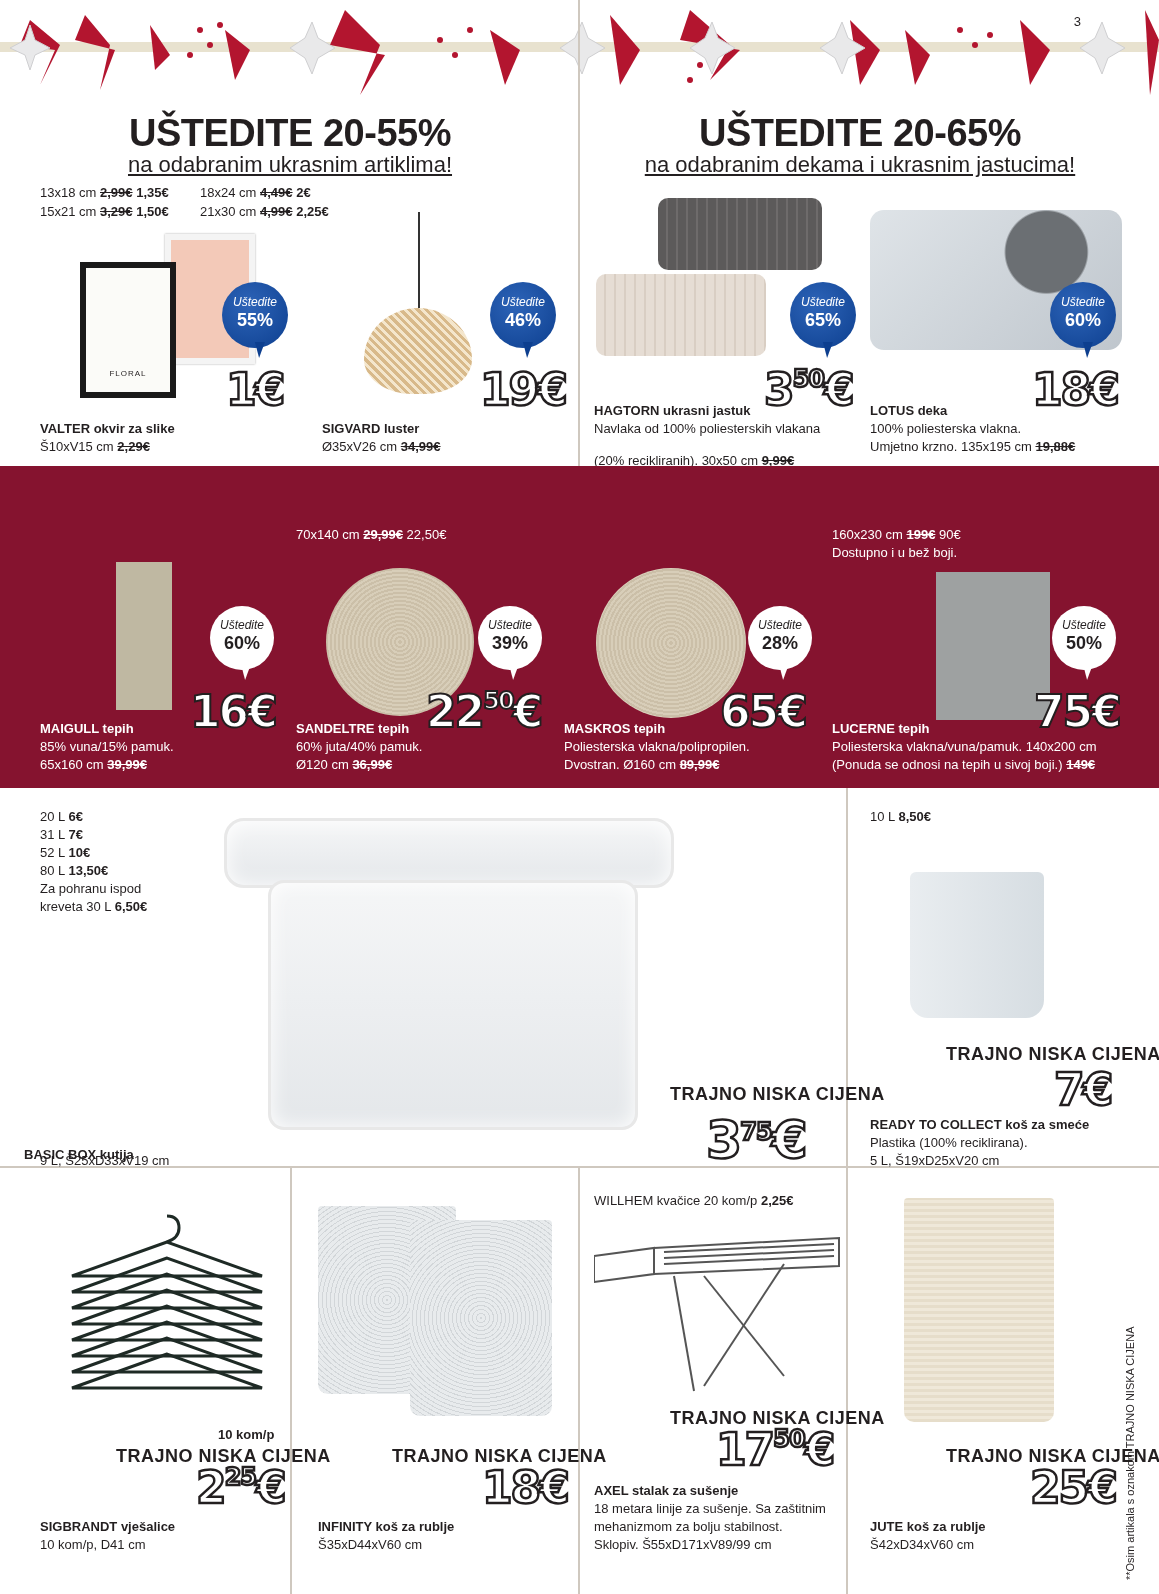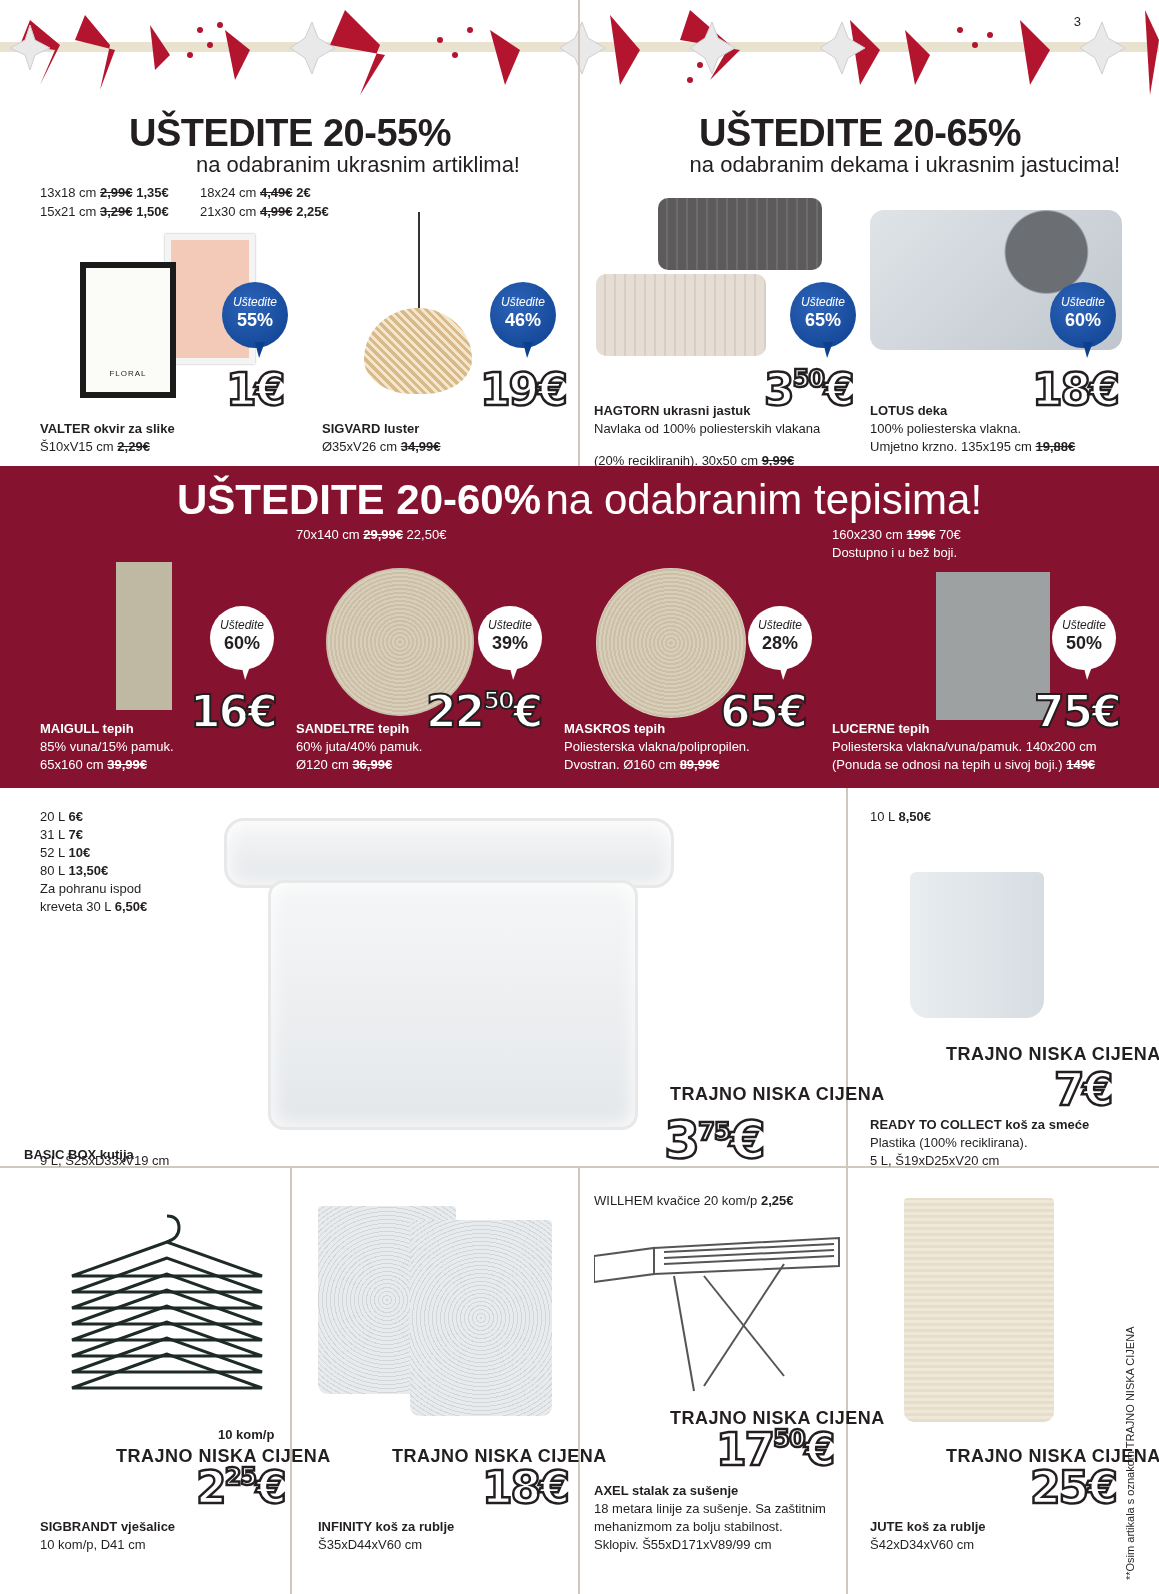--- a/index.html
+++ b/index.html
@@ -3,21 +3,21 @@
 <meta charset="utf-8">
 <style>
   * { box-sizing: border-box; margin: 0; padding: 0; }
   body { width: 1159px; height: 1594px; background: #fff; font-family: "Liberation Sans", sans-serif; color: #231f20; position: relative; overflow: hidden; }
   .abs { position: absolute; }
   .garland { left: 0; top: 0; width: 1159px; height: 100px; }
   .page-num { right: 78px; top: 14px; font-size: 13px; }
   .vline { background: #cfc8bf; width: 2px; }
   .hline { background: #cfc8bf; height: 2px; }
   .big-head { font-weight: bold; font-size: 38px; letter-spacing: -0.5px; text-align: center; white-space: nowrap; }
-  .sub-head { font-size: 22px; text-align: right; white-space: nowrap; }
+  .sub-head { font-size: 22px; text-align: center; white-space: nowrap; text-decoration: underline; }
   .small { font-size: 13px; line-height: 18px; white-space: nowrap; }
   .small b { font-weight: bold; }
   .strike { text-decoration: line-through; font-weight: bold; }
   .pname { font-size: 13px; font-weight: bold; line-height: 18px; }
   .pdesc { font-size: 13px; line-height: 18px; text-align: right; }
   .price-out { font-weight: 900; font-size: 44px; color: #fff; -webkit-text-stroke: 2.5px #231f20; letter-spacing: -2px; white-space: nowrap; font-family: "DejaVu Sans", sans-serif; }
   .price-out sup { font-size: 24px; vertical-align: 18px; letter-spacing: -1px; }
   .price-solid { font-weight: 900; font-size: 44px; color: #fff; -webkit-text-stroke: 2px #231f20; letter-spacing: -2px; white-space: nowrap; font-family: "DejaVu Sans", sans-serif; }
   .price-solid sup { font-size: 24px; vertical-align: 18px; }
   .bubble-blue { width: 66px; height: 66px; border-radius: 50%; background: radial-gradient(circle at 40% 35%, #2d64b8, #0d3f8f); color: #fff; text-align: center; padding-top: 13px; }
@@ -153,26 +153,22 @@
 <div class="abs bubble-blue" style="left:1050px; top:282px;">
   <span class="b-lbl">Uštedite</span>
   <span class="b-pct">60%</span>
 </div>
 <div class="abs price-out" style="left:1032px; top:364px;"><span>18</span><span>€</span></div>
 <div class="abs pname" style="left:870px; top:402px;">LOTUS deka</div>
 <div class="abs pdesc" style="left:870px; top:420px;">100% poliesterska vlakna.</div>
 <div class="abs pdesc" style="left:870px; top:438px;"><span>Umjetno krzno. 135x195 cm</span> <span class="strike">19,88€</span></div>
 
 <div class="abs rug-band">
-  <div class="abs" style="left:0; top:10px; width:1159px; text-align:center; white-space:nowrap;">
-    <span style="font-weight:bold; font-size:42px;">UŠTEDITE 20-60%</span>
-    <span style="font-size:42px;">na odabranim tepisima!</span>
-  </div>
   <div class="abs small" style="left:296px; top:60px;"><span>70x140 cm</span> <span class="strike">29,99€</span> <span>22,50€</span></div>
-  <div class="abs small" style="left:832px; top:60px;"><span>160x230 cm</span> <span class="strike">199€</span> <span>70€</span></div>
+  <div class="abs small" style="left:832px; top:60px;"><span>160x230 cm</span> <span class="strike">199€</span> <span>90€</span></div>
   <div class="abs small" style="left:832px; top:78px;">Dostupno i u bež boji.</div>
 
   <div class="abs rug-rect" style="left:116px; top:96px; width:56px; height:148px;"></div>
   <div class="abs bubble-white" style="left:210px; top:140px;">
       <span class="b-lbl">Uštedite</span>
       <span class="b-pct">60%</span>
     </div>
   <div class="abs price-solid" style="left:190px; top:220px;"><span>16</span><span>€</span></div>
   <div class="abs pname" style="left:40px; top:254px;">MAIGULL tepih</div>
   <div class="abs pdesc" style="left:40px; top:272px;">85% vuna/15% pamuk.</div>
@@ -213,21 +209,21 @@
   <div><span>20 L</span> <b>6€</b></div>
   <div><span>31 L</span> <b>7€</b></div>
   <div><span>52 L</span> <b>10€</b></div>
   <div><span>80 L</span> <b>13,50€</b></div>
   <div>Za pohranu ispod</div>
   <div><span>kreveta 30 L</span> <b>6,50€</b></div>
 </div>
 <div class="abs box" style="left:224px; top:818px; width:450px; height:70px; border-radius:20px;"></div>
 <div class="abs box" style="left:268px; top:880px; width:370px; height:250px;"></div>
 <div class="abs tnc" style="left:670px; top:1084px;">TRAJNO NISKA CIJENA</div>
-<div class="abs price-out" style="left:664px; top:1110px; font-size:52px;"><span>3</span><sup>75</sup><span>€</span></div>
+<div class="abs price-out" style="left:706px; top:1110px; font-size:52px;"><span>3</span><sup>75</sup><span>€</span></div>
 <div class="abs pname" style="left:24px; top:1134px;margin-top:12px;">BASIC BOX kutija</div>
 <div class="abs pdesc" style="left:40px; top:1152px;">9 L, Š25xD33xV19 cm</div>
 
 <div class="abs small" style="left:870px; top:808px;"><span>10 L</span> <b>8,50€</b></div>
 <div class="abs bin" style="left:910px; top:872px; width:134px; height:146px;"></div>
 <div class="abs tnc" style="left:946px; top:1044px;">TRAJNO NISKA CIJENA</div>
 <div class="abs price-out" style="left:1054px; top:1064px;"><span>7</span><span>€</span></div>
 <div class="abs pname" style="left:870px; top:1116px;">READY TO COLLECT koš za smeće</div>
 <div class="abs pdesc" style="left:870px; top:1134px;">Plastika (100% reciklirana).</div>
 <div class="abs pdesc" style="left:870px; top:1152px;">5 L, Š19xD25xV20 cm</div>

